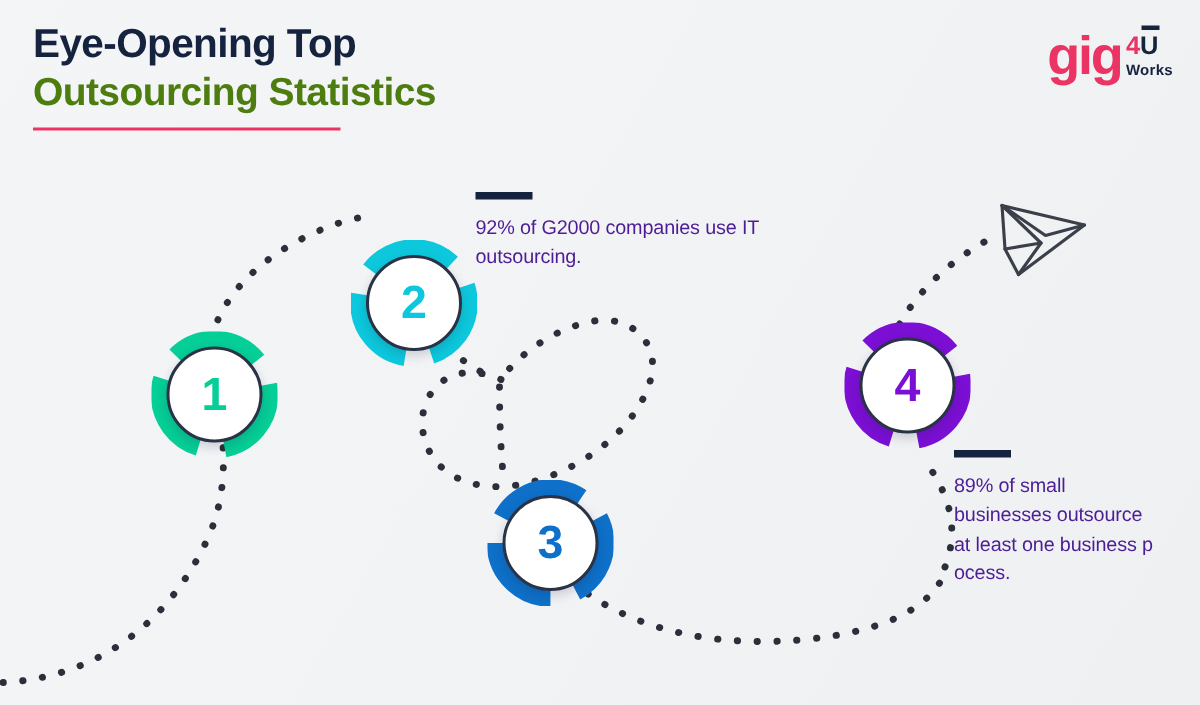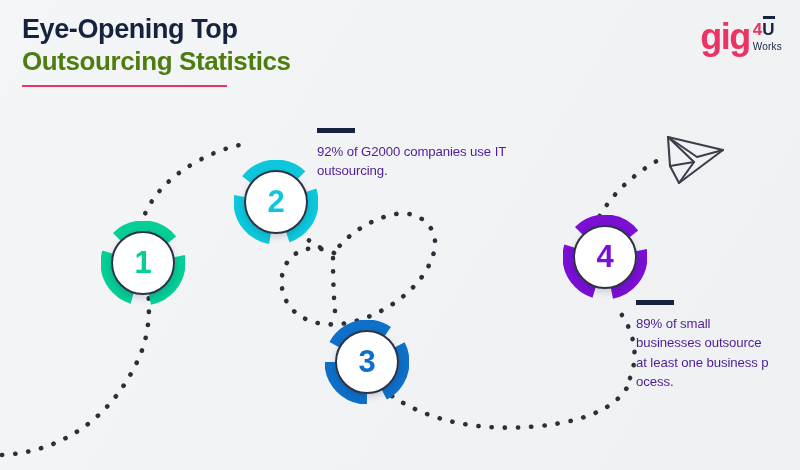--- a/index.html
+++ b/index.html
@@ -24,35 +24,35 @@
   }
   .h-line3 {
     font-size:26px; font-weight:bold; color:#eb3464;
     letter-spacing:-0.2px; line-height:1.25;
   }
   .h-rule {
     margin-top:6px; width:205px; height:2px; background:#eb3464;
   }
 
   
-  .logo { position:absolute; right:18px; top:20px; display:flex; align-items:flex-start; }
+  .logo { position:absolute; right:18px; top:20px; display:flex; align-items:center; }
   .logo-gig {
     font-size:36px; font-weight:bold; color:#eb3464;
     letter-spacing:-1.5px; line-height:0.95;
   }
   .logo-right { margin-left:3px; margin-top:1px; }
   .logo-4u { font-size:17px; font-weight:bold; line-height:1; display:flex; align-items:baseline; }
   .logo-4 { color:#eb3464; }
   .logo-u { color:#16233f; position:relative; }
   .logo-u::after {
     content:""; position:absolute; top:-5px; left:1px; width:12px; height:3px;
     background:#16233f;
   }
   .logo-works {
-    font-size:10px; font-weight:normal; color:#16233f;
+    font-size:10px; font-weight:bold; color:#16233f;
     letter-spacing:0.2px; margin-top:3px; text-align:right;
   }
 
   
   #canvas { position:absolute; inset:0; }
 
   
   .badge { position:absolute; width:84px; height:84px; }
   .badge .ring { position:absolute; inset:0; }
   .badge .disc {

